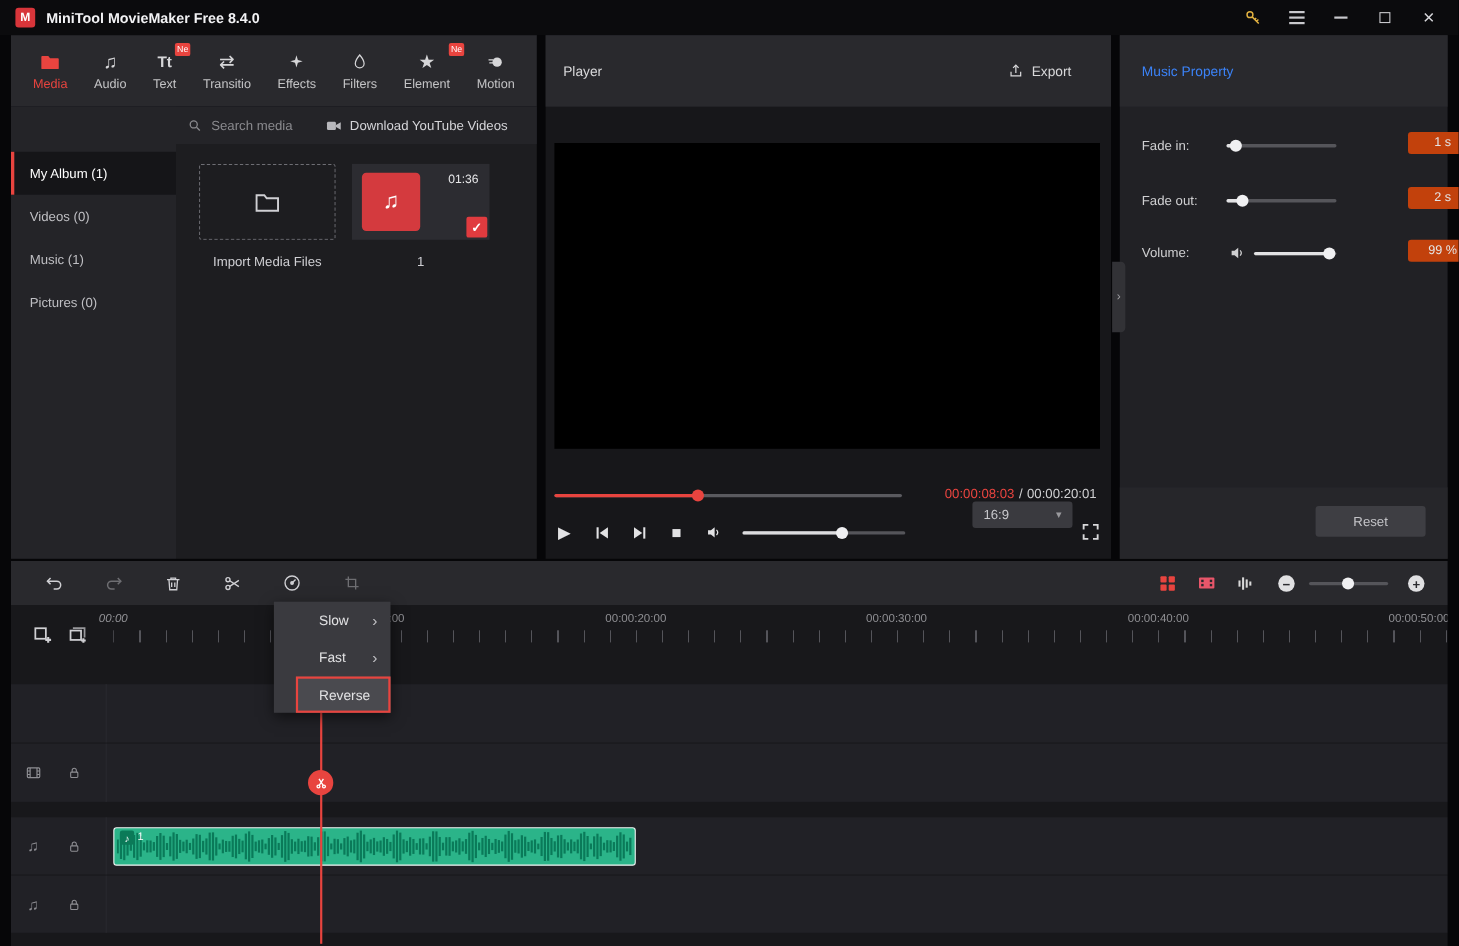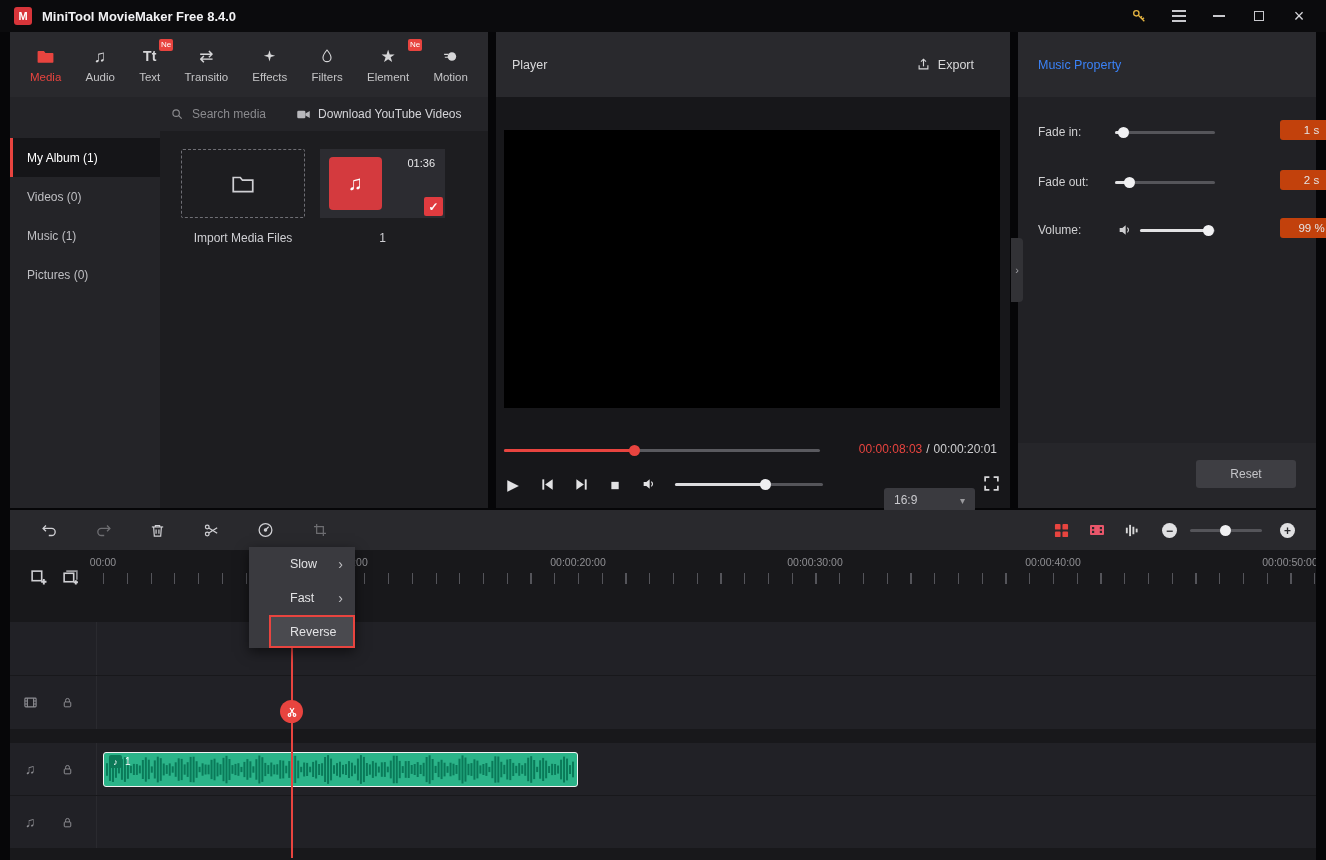--- a/index.html
+++ b/index.html
@@ -55,21 +55,21 @@
   .progress-track { position:absolute; left:8px; top:417px; width:316px; height:3px; background:#5a5a5f; border-radius:2px; }
   .progress-fill { position:absolute; left:0; top:0; height:3px; width:41%; background:#e8443f; border-radius:2px; }
   .progress-handle { position:absolute; left:calc(41% - 5px); top:-4px; width:11px; height:11px; border-radius:50%; background:#e8443f; }
   .time-display { position:absolute; right:13px; top:410px; font-size:12px; display:flex; gap:4px; color:#cfcfd1; }
   .time-current { color:#e8443f; }
   .controls { position:absolute; left:9px; top:438px; height:28px; display:flex; align-items:center; gap:18px; }
   .ctl { width:16px; height:16px; display:flex; align-items:center; justify-content:center; color:#e2e2e4; font-size:15px; line-height:1; }
   .vol-track { position:relative; width:148px; height:3px; background:#55555a; border-radius:2px; }
   .vol-fill { position:absolute; left:0; top:0; height:3px; width:61%; background:#dcdcde; border-radius:2px; }
   .vol-handle { position:absolute; left:calc(61% - 5px); top:-4px; width:11px; height:11px; border-radius:50%; background:#f0f0f2; }
-  .ratio-box { position:absolute; left:388px; top:424px; width:91px; height:24px; background:#3a3a3f; border-radius:3px; display:flex; align-items:center; justify-content:space-between; padding:0 10px; font-size:12px; color:#c9c9cd;margin-top:32px; }
+  .ratio-box { position:absolute; left:388px; top:424px; width:91px; height:24px; background:#3a3a3f; border-radius:3px; display:flex; align-items:center; justify-content:space-between; padding:0 10px; font-size:12px; color:#c9c9cd; }
   .ratio-chevron { font-size:10px; color:#9a9a9e; }
   .fullscreen-btn { position:absolute; left:487px; top:443px; width:17px; height:17px; color:#d8d8da; }
 
   
   .music-panel { position:absolute; left:1018px; top:32px; width:298px; height:476px; background:#212125; }
   .music-header { height:65px; background:#29292d; display:flex; align-items:center; padding:16px 20px; font-size:12.5px; color:#3b82f6; }
   .prop-label { position:absolute; left:20px; font-size:12px; color:#cfcfd1; }
   .prop-track { position:absolute; height:3px; background:#55555a; border-radius:2px; }
   .prop-fill { position:absolute; left:0; top:0; height:3px; background:#e2e2e4; border-radius:2px; }
   .prop-handle { position:absolute; top:-4px; width:11px; height:11px; border-radius:50%; background:#f0f0f2; }
@@ -437,21 +437,21 @@
       </svg>
   </div>
   <div class="add-ic" style="left:52px;">
     <svg width="17" height="17" viewBox="0 0 16 16" fill="none" stroke="currentColor" stroke-width="1.5">
         <rect x="2" y="4" width="9" height="8"></rect>
         <path d="M4 2 h10 v8" opacity="0.7"></path>
         <path d="M13 10.5 v4 M11 12.5 h4" stroke-width="1.8"></path>
       </svg>
   </div>
 
-  <span class="rl" style="left:93px;">00:00</span>
+  <span class="rl" style="left:93px;font-style:italic;">00:00</span>
   <span class="rl" style="left:330px;">00:00:10:00</span>
   <span class="rl" style="left:568px;">00:00:20:00</span>
   <span class="rl" style="left:805px;">00:00:30:00</span>
   <span class="rl" style="left:1043px;">00:00:40:00</span>
   <span class="rl" style="left:1280px;">00:00:50:00</span>
   <div class="ticks"></div>
 
   <div class="trow" style="top:72px; height:53px;">
     <div class="trow-head"></div>
   </div>

